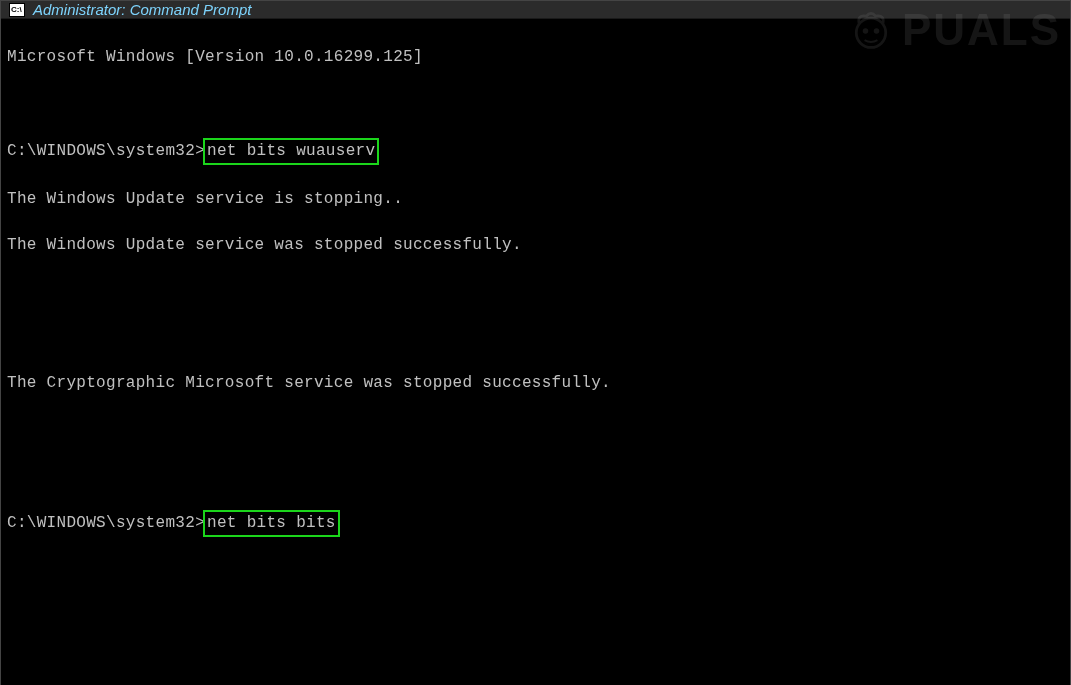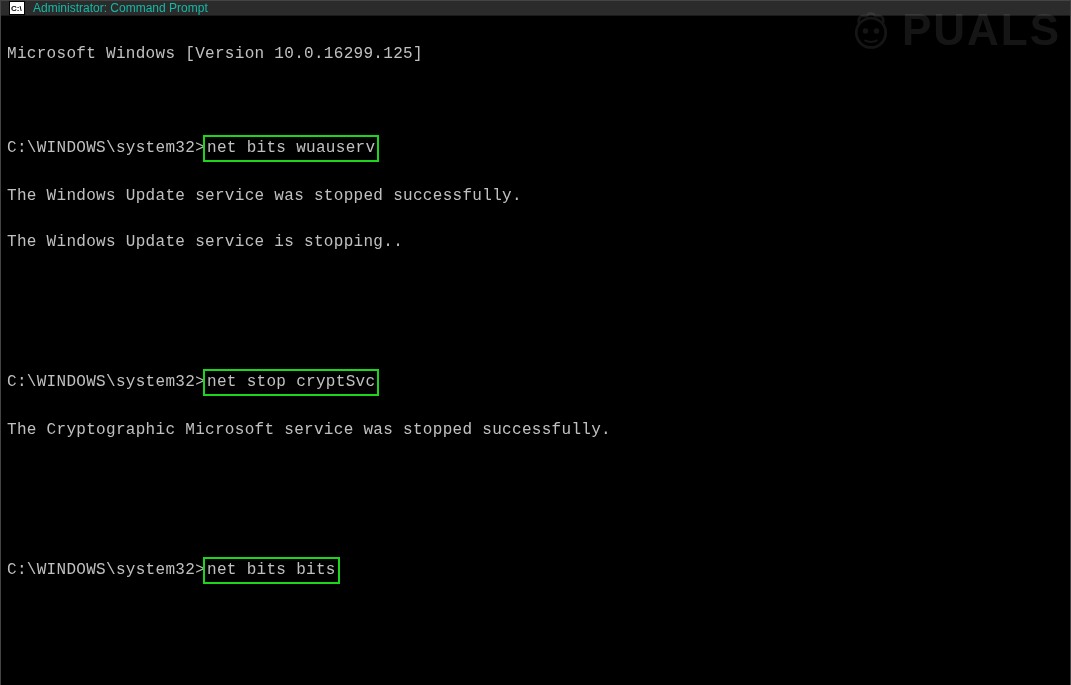--- a/index.html
+++ b/index.html
@@ -39,23 +39,24 @@
       display: flex;
       align-items: center;
       justify-content: flex-start;
       padding-left: 1px;
       font-size: 8px;
       font-weight: bold;
       color: #000;
       font-family: Arial, sans-serif;
     }
     .titlebar-title {
-      color: #14b8a6;
-      font-size: 12px;
+      color: #7dd3fc;
+      font-size: 15px;
       font-family: "Segoe UI", Arial, sans-serif;
+      font-style: italic;
     }
     .terminal {
       flex: 1;
       background: #000;
       padding: 4px 6px;
       color: #c0c0c0;
       font-size: 16px;
       line-height: 23px;
       white-space: pre;
       letter-spacing: 0.3px;
@@ -98,25 +99,24 @@
 <div class="window-frame">
   <div class="titlebar">
     <div class="cmd-icon">C:\</div>
     <div class="titlebar-title">Administrator: Command Prompt</div>
   </div>
 
   <div class="terminal">
 <span class="line">Microsoft Windows [Version 10.0.16299.125]</span>
 <span class="line"> </span>
 <span class="line"><span>C:\WINDOWS\system32&gt;</span><span class="highlight-box">net bits wuauserv</span></span>
+<span class="line">The Windows Update service is stopping..</span>
 <span class="line">The Windows Update service was stopped successfully.</span>
-<span class="line">The Windows Update service is stopping..</span>
 <span class="line"> </span>
 <span class="line"> </span>
-<span class="line"><span>C:\WINDOWS\system32&gt;</span><span class="highlight-box">net stop cryptSvc</span></span>
 <span class="line">The Cryptographic Microsoft service was stopped successfully.</span>
 <span class="line"> </span>
 <span class="line"> </span>
 <span class="line"><span>C:\WINDOWS\system32&gt;</span><span class="highlight-box">net bits bits</span></span>
 
 
 
 
 
 

